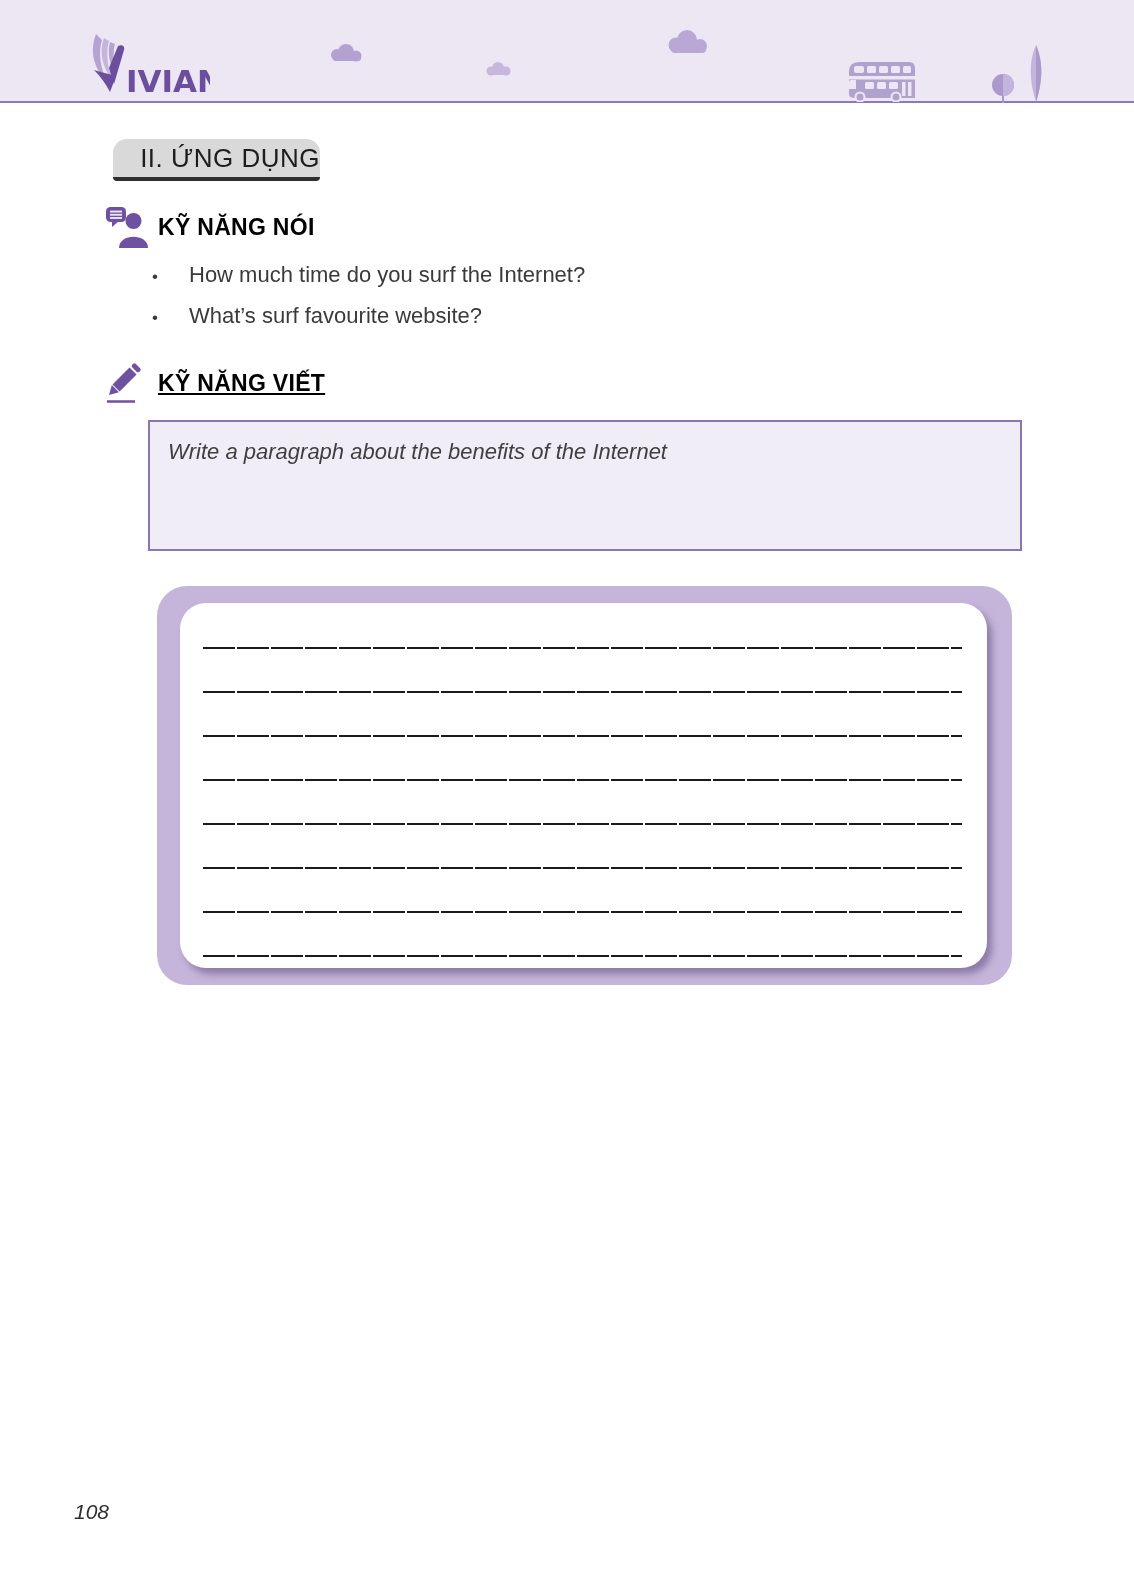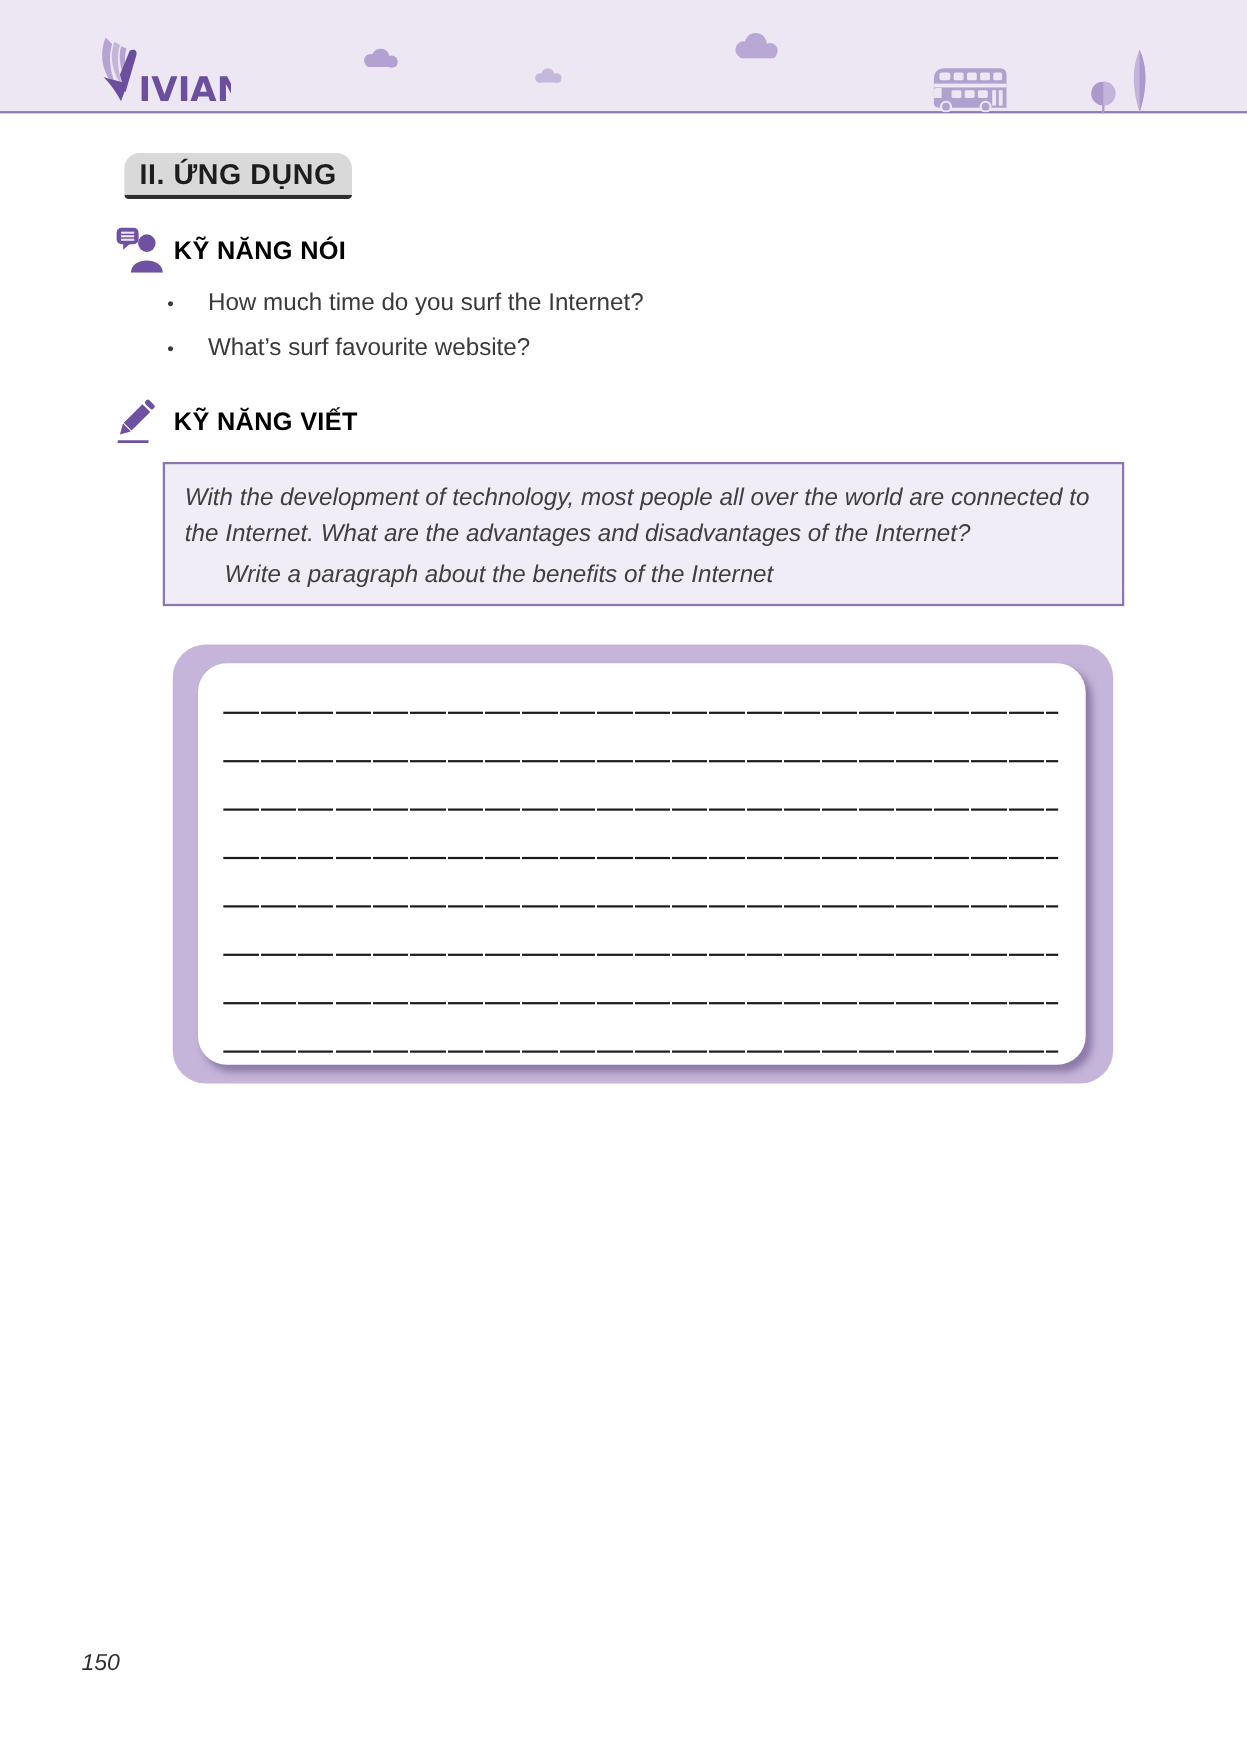--- a/index.html
+++ b/index.html
@@ -31,33 +31,33 @@
   .tree-cypress { position: absolute; left: 1026px; top: 45px; }
 
   
   .section-heading {
     position: absolute;
     left: 113px; top: 139px;
     width: 207px; height: 42px;
     background: #d9d9d9;
     border-bottom: 4px solid #2e2e2e;
     border-radius: 14px 14px 4px 4px;
-    display: flex; align-items: center; justify-content: center;
-    font-size: 26px; font-weight: bold; color: #1d1d1d;
+    display: flex; align-items: center; justify-content: flex-end;
+    font-size: 26px; font-weight: normal; color: #1d1d1d;
     letter-spacing: 0.5px;
   }
 
   
   .skill-row {
     position: absolute;
     left: 105px;
     display: flex; align-items: center;
   }
   .skill-row.speaking { top: 206px; }
-  .skill-row.writing  { top: 362px; }
+  .skill-row.writing  { top: 362px; text-decoration: underline; }
   .skill-icon { width: 44px; height: 42px; margin-right: 9px; flex: 0 0 auto; }
   .skill-label {
     font-size: 23px; font-weight: bold; color: #000000;
     letter-spacing: 0.3px;
   }
 
   
   .question-list {
     position: absolute;
     left: 152px; top: 262px;
@@ -237,32 +237,31 @@
         <path d="M0 0 L9 -5 L9 5 Z"></path>
         <rect x="10" y="-5" width="24" height="10"></rect>
         <rect x="36" y="-5" width="5" height="10" rx="2"></rect>
       </g>
       <path d="M2 39.5 H30" stroke="#6f51a1" stroke-width="2.5"></path>
     </svg>
     <span class="skill-label">KỸ NĂNG VIẾT</span>
   </div>
 
   <div class="prompt-box">
-    <p>With the development of technology, most people all over the world are connected to the Internet. What are the advantages and disadvantages of the Internet?</p>
     <p>Write a paragraph about the benefits of the Internet</p>
   </div>
 
   <div class="answer-area">
     <div class="answer-paper">
         <div class="rule"></div>
         <div class="rule"></div>
         <div class="rule"></div>
         <div class="rule"></div>
         <div class="rule"></div>
         <div class="rule"></div>
         <div class="rule"></div>
         <div class="rule"></div>
       </div>
   </div>
 
-  <div class="page-number">150</div>
+  <div class="page-number">108</div>
 
 </div>
 
 </body></html>

